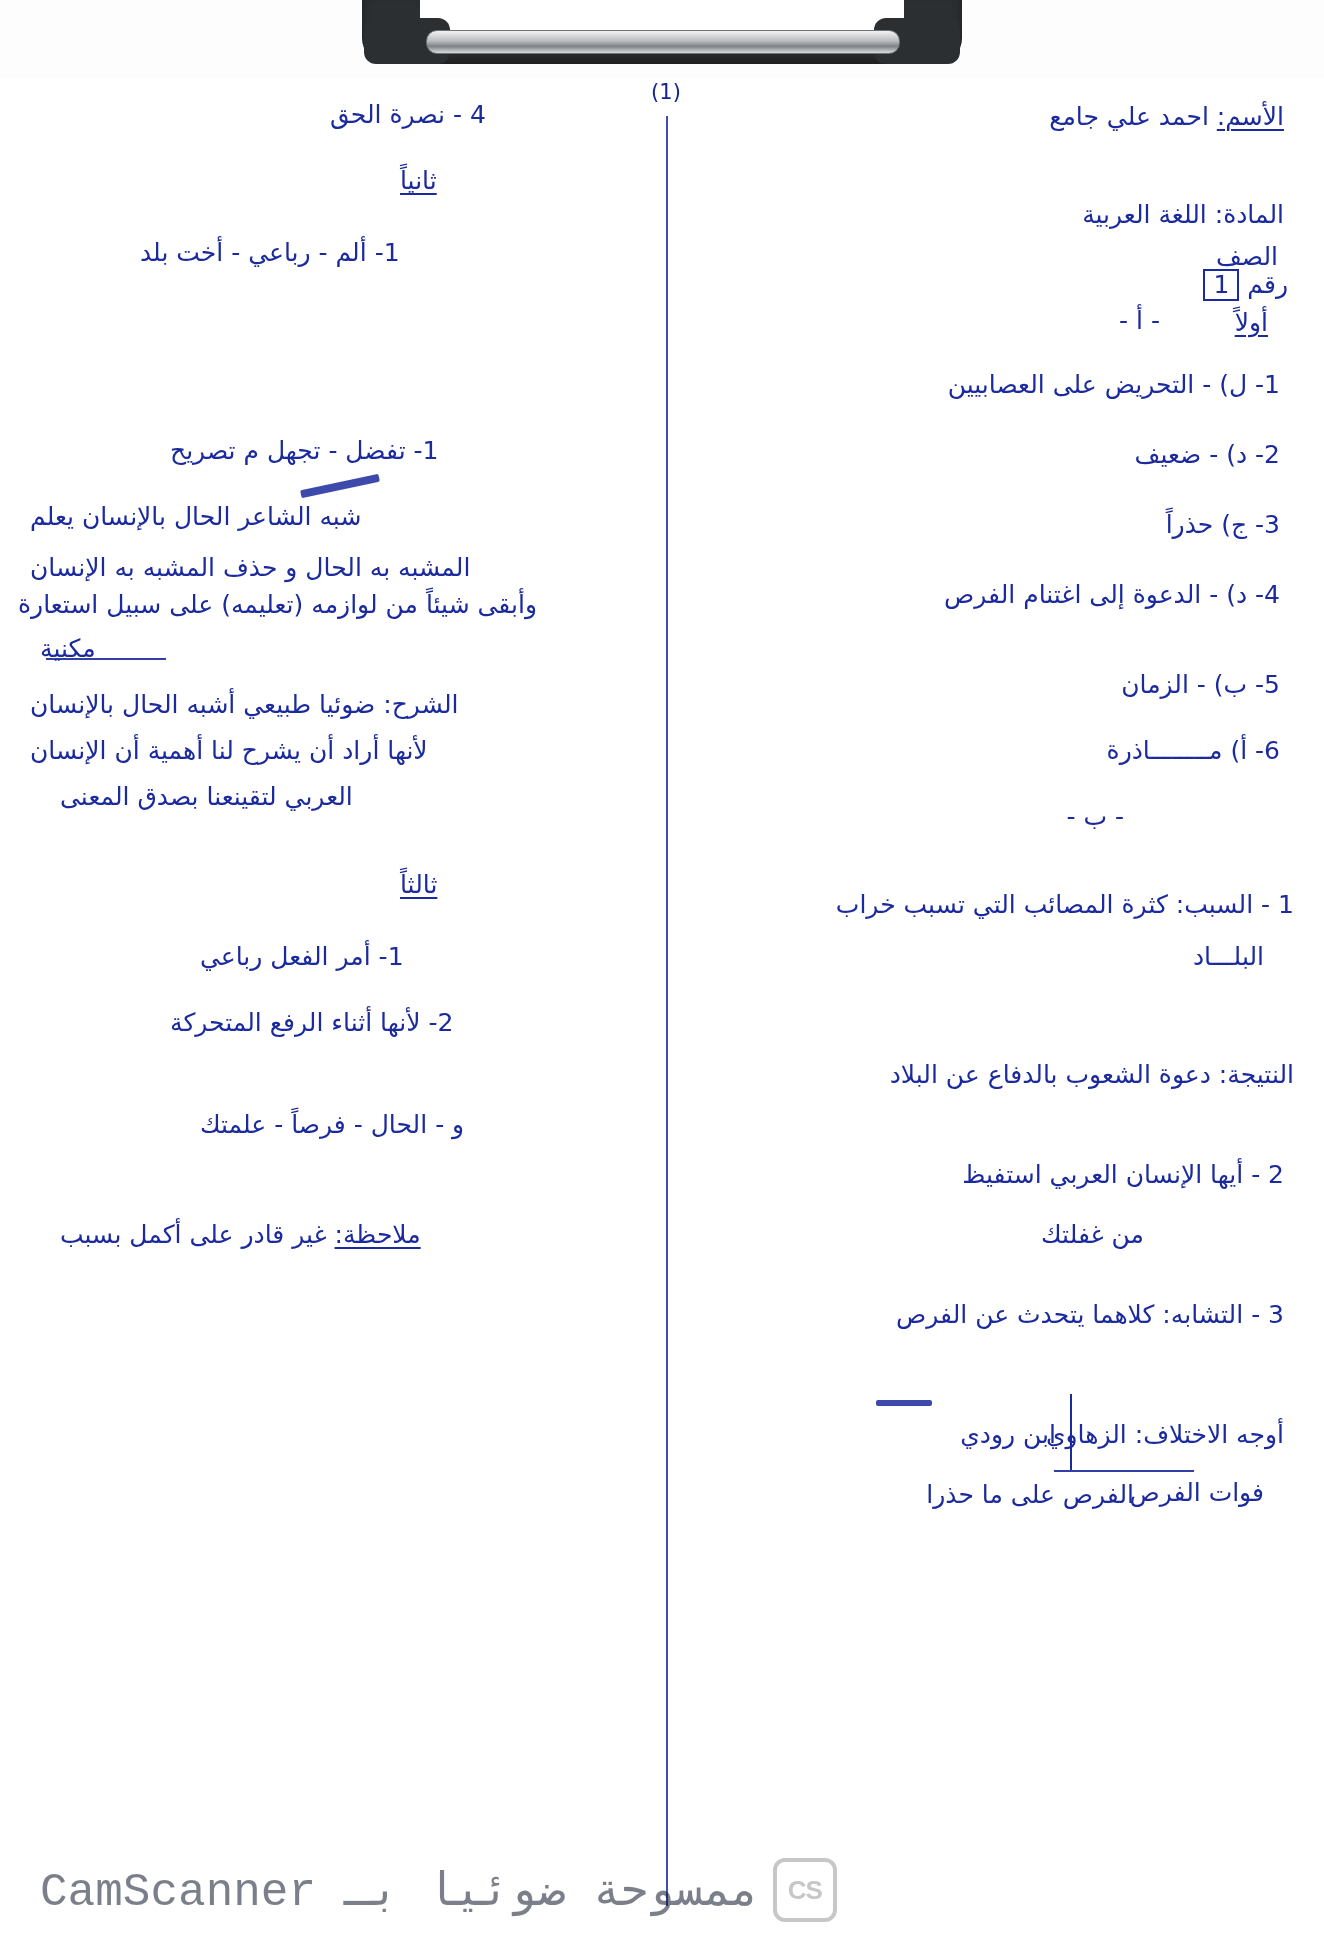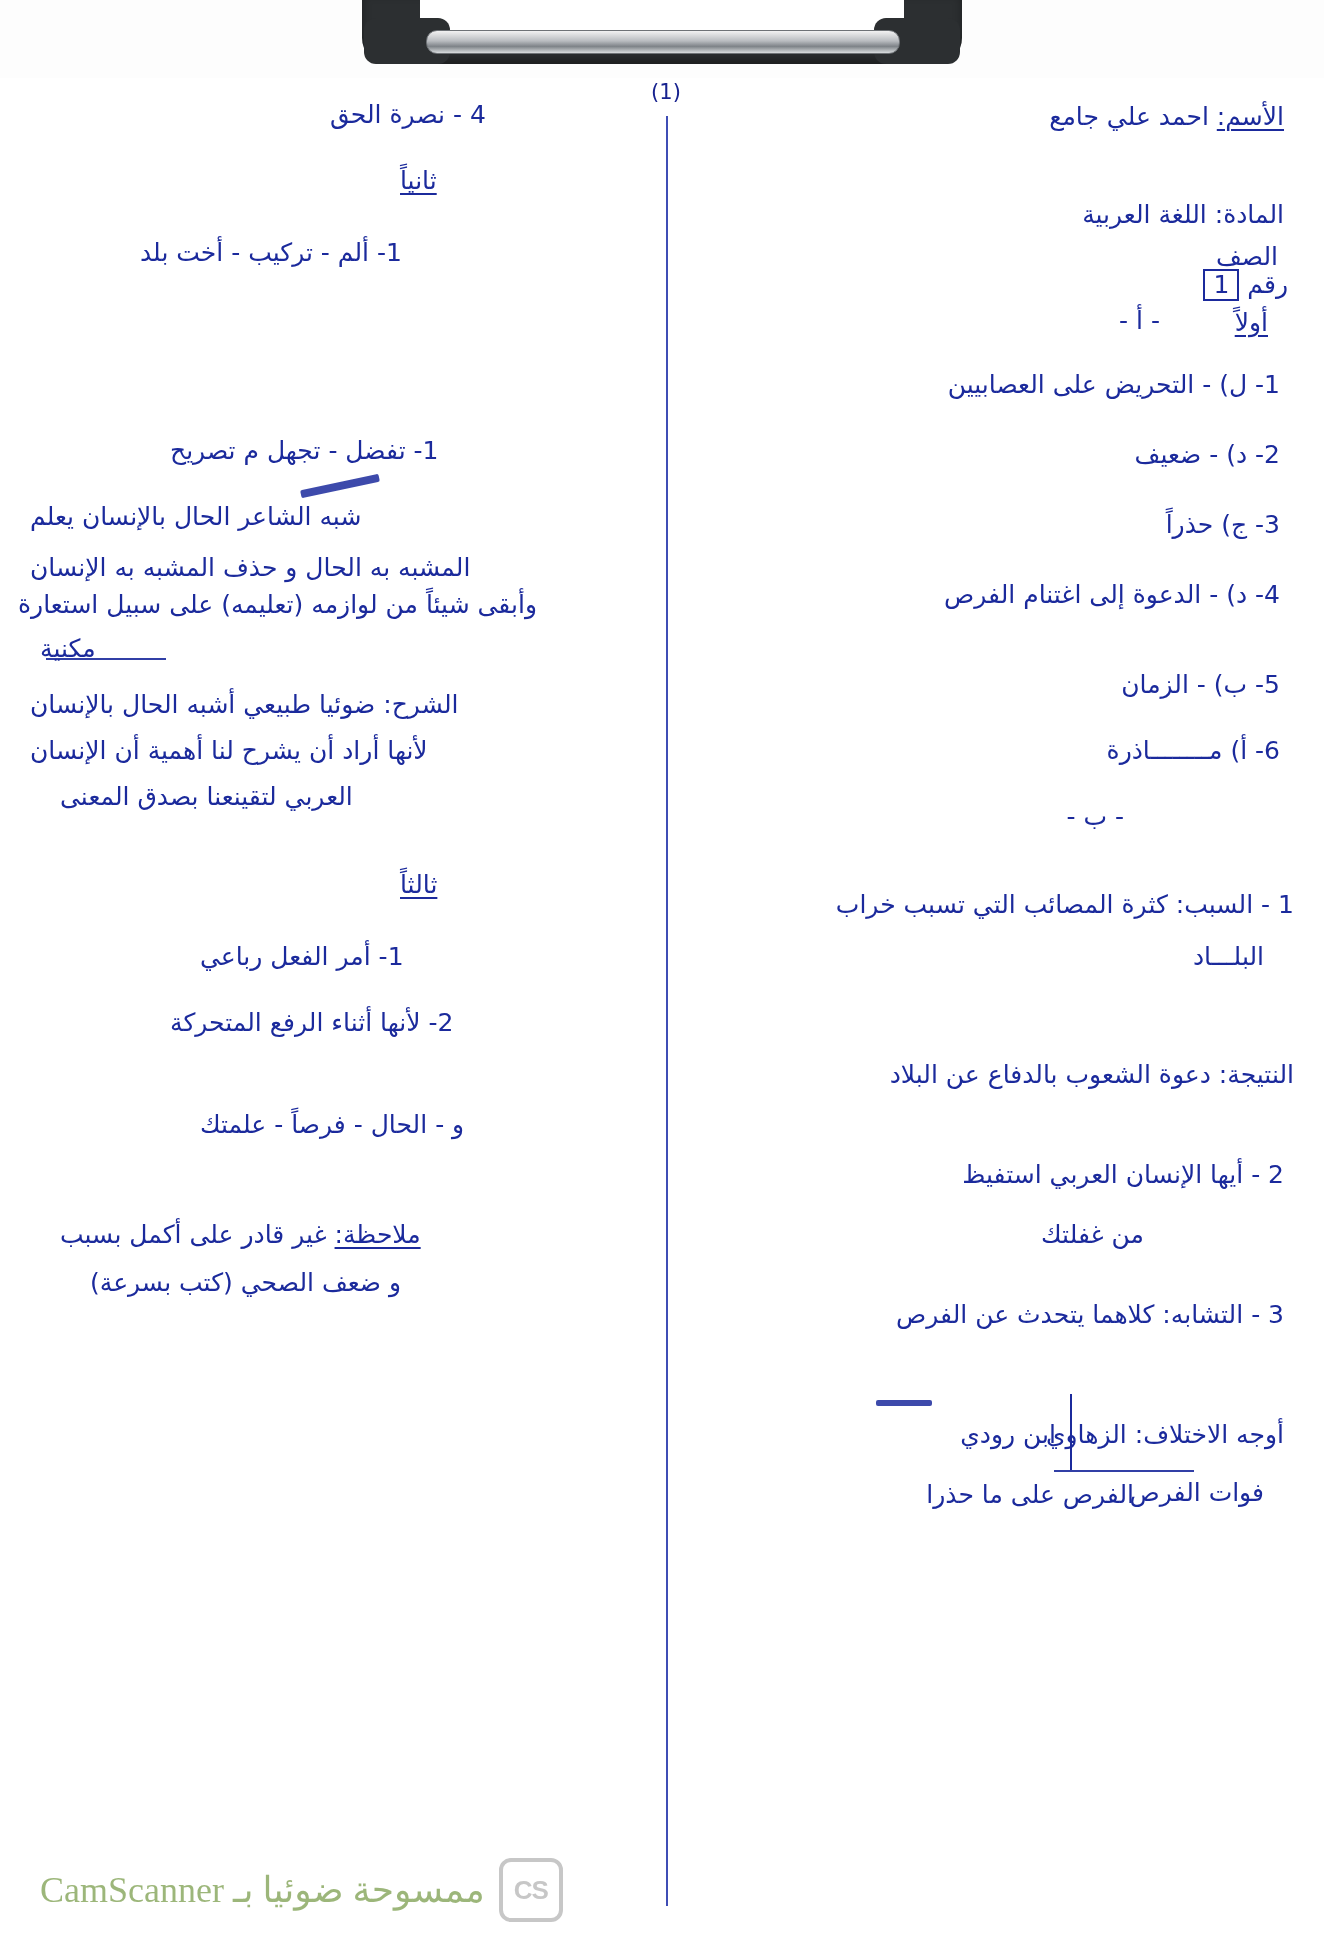--- a/index.html
+++ b/index.html
@@ -158,23 +158,23 @@
     display: flex;
     align-items: center;
     justify-content: center;
     color: #9a9a9a;
     font-size: 26px;
     font-weight: bold;
     font-family: "Liberation Sans", sans-serif;
     letter-spacing: -1px;
   }
   .wm-text {
-    color: #4d7c0f;
-    font-size: 36px;
-    font-family: Liberation Serif, serif;
+    color: #0f172a;
+    font-size: 46px;
+    font-family: Liberation Mono, monospace;
     white-space: nowrap;
   }
 </style>
 </head>
 <body>
 
 <div class="page">
 
   <div class="clamp-wrap">
     <div class="clamp-body">
@@ -273,21 +273,21 @@
 
     <div class="brace-v" style="top:1316px; right:252px; height:76px;"></div>
     <div class="ul-line" style="top:1392px; right:130px; width:140px;"></div>
 
     <div class="hw" style="top:20px; left:330px;">4 - نصرة الحق</div>
 
     <div class="hw u" style="top:86px; left:400px;">ثانياً</div>
 
     <div class="hw" style="top:158px; left:140px;">
       <span>1-</span>
-      <span>ألم - تركيب - أخت بلد</span>
+      <span>ألم - رباعي - أخت بلد</span>
     </div>
 
 
     <div class="hw" style="top:356px; left:170px;">
       <span>1-</span>
       <span>تفضل - تجهل م تصريح</span>
     </div>
 
     <div class="scribble" style="top:404px; left:300px; width:80px; height:8px; transform:rotate(-12deg);"></div>
 
@@ -315,21 +315,20 @@
 
     <div class="hw" style="top:1030px; left:200px;">
       <span>و -</span>
       <span>الحال - فرصاً - علمتك</span>
     </div>
 
     <div class="hw" style="top:1140px; left:60px;">
       <span class="u">ملاحظة:</span>
       <span>غير قادر على أكمل بسبب</span>
     </div>
-    <div class="hw" style="top:1188px; left:90px;">و ضعف الصحي (كتب بسرعة)</div>
 
   </div>
 
   <div class="watermark">
     <div class="cs-logo">CS</div>
     <div class="wm-text">ممسوحة ضوئيا بـ CamScanner</div>
   </div>
 
 </div>
 

